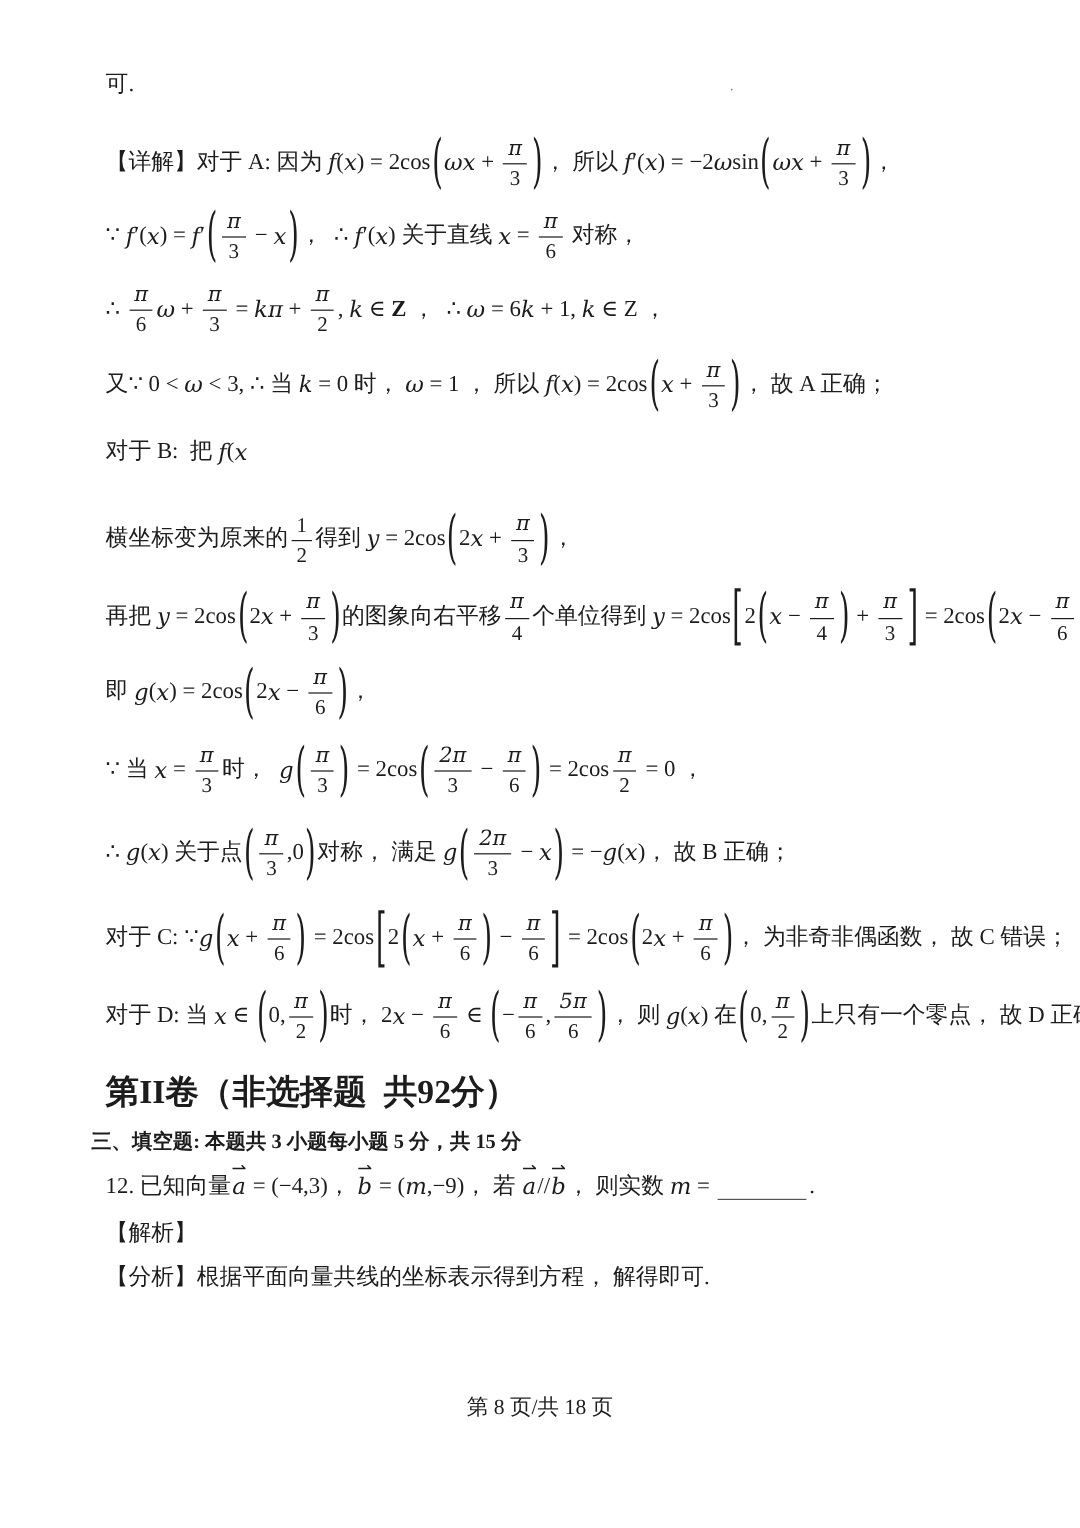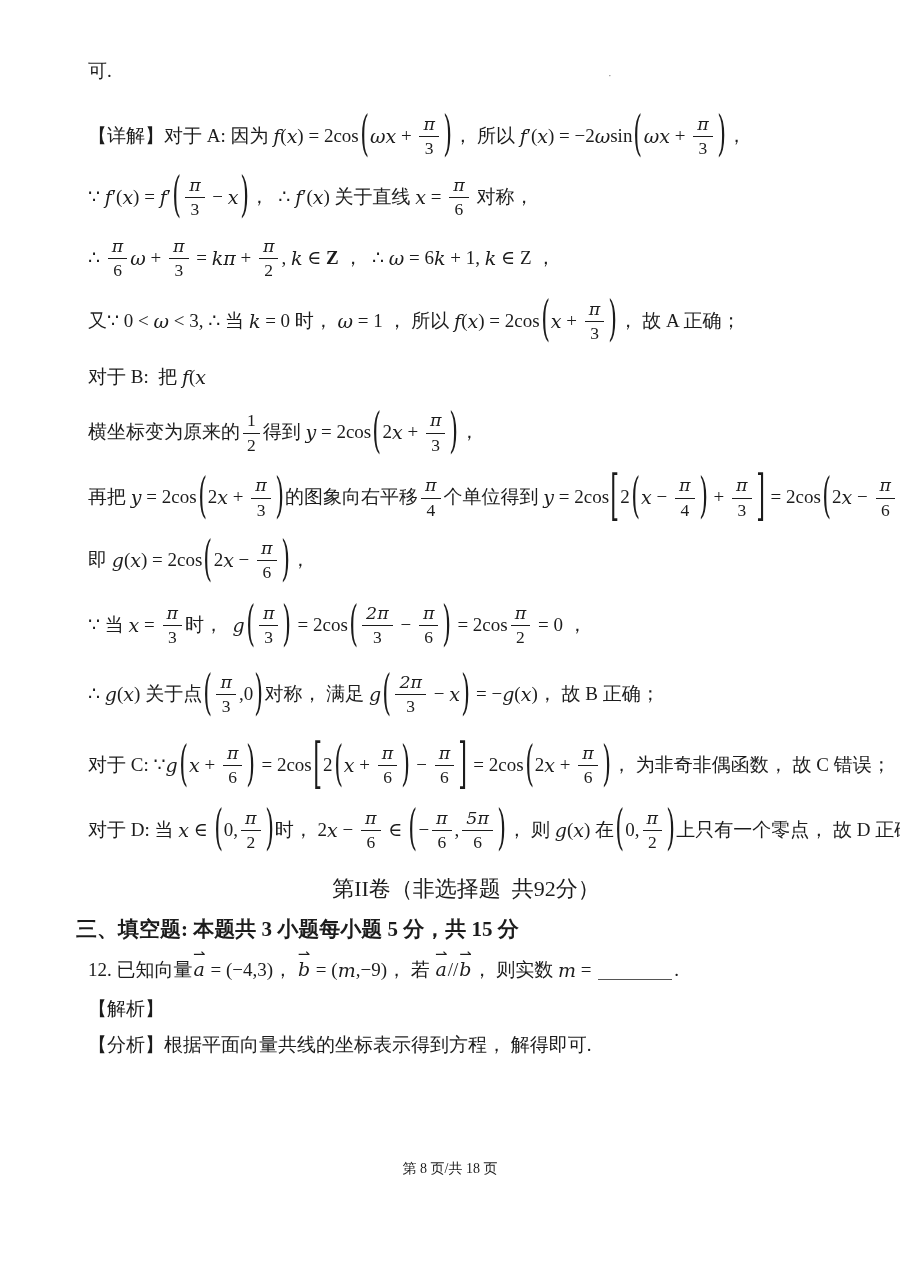--- a/index.html
+++ b/index.html
@@ -54,43 +54,43 @@
     font-size:0.78em;line-height:1;
     font-family:"DejaVu Sans",sans-serif;
   }
   
   .blank{
     display:inline-block;width:74px;height:1.05em;
     border-bottom:1.2px solid #555;
     margin:0 2px;
   }
   
-  .center-bold{justify-content:center;font-weight:400;font-size:22px;}
-  .bold{font-weight:700;font-size:21px;margin-left:-12px;}
+  .center-bold{font-weight:700;font-size:28px;}
+  .bold{font-weight:700;font-size:17px;margin-left:-12px;}
   .footer{
     position:absolute;left:0;right:0;top:1160px;
-    text-align:center;font-size:14px;
+    text-align:center;font-size:18px;
   }
   .stray-dot{
     position:absolute;left:608px;top:70px;
     font-size:11px;color:#777;line-height:1;
   }
 </style>
 </head>
 <body>
 
 <div class="page">
   <div class="stray-dot">·</div>
   <div class="content">
       <div class="line" style="margin-bottom: 30px;"><span class="txt">可.</span></div>
       <div class="line" style="margin-bottom: 18px;"><span class="txt">【详解】对于 A: 因为 </span><span class="mi">f</span><span class="txt">(</span><span class="mi">x</span><span class="txt">) = 2cos</span><span class="big d-p">(</span><span class="mi">ωx</span><span class="txt"> + </span><span class="frac"><span class="num mi2">π</span><span class="den">3</span></span><span class="big d-p">)</span><span class="txt">， 所以 </span><span class="mi">f</span><span class="txt">′(</span><span class="mi">x</span><span class="txt">) = −2</span><span class="mi">ω</span><span class="txt">sin</span><span class="big d-p">(</span><span class="mi">ωx</span><span class="txt"> + </span><span class="frac"><span class="num mi2">π</span><span class="den">3</span></span><span class="big d-p">)</span><span class="txt">，</span></div>
       <div class="line" style="margin-bottom: 18px;"><span class="txt">∵ </span><span class="mi">f</span><span class="txt">′(</span><span class="mi">x</span><span class="txt">) = </span><span class="mi">f</span><span class="txt">′</span><span class="big d-p">(</span><span class="frac"><span class="num mi2">π</span><span class="den">3</span></span><span class="txt"> − </span><span class="mi">x</span><span class="big d-p">)</span><span class="txt">，  ∴ </span><span class="mi">f</span><span class="txt">′(</span><span class="mi">x</span><span class="txt">) 关于直线 </span><span class="mi">x</span><span class="txt"> = </span><span class="frac"><span class="num mi2">π</span><span class="den">6</span></span><span class="txt"> 对称，</span></div>
       <div class="line" style="margin-bottom: 20px;"><span class="txt">∴ </span><span class="frac"><span class="num mi2">π</span><span class="den">6</span></span><span class="mi">ω</span><span class="txt"> + </span><span class="frac"><span class="num mi2">π</span><span class="den">3</span></span><span class="txt"> = </span><span class="mi">kπ</span><span class="txt"> + </span><span class="frac"><span class="num mi2">π</span><span class="den">2</span></span><span class="txt">, </span><span class="mi">k</span><span class="txt"> ∈ </span><span class="txt mbold">Z</span><span class="txt"> ，  ∴ </span><span class="mi">ω</span><span class="txt"> = 6</span><span class="mi">k</span><span class="txt"> + 1, </span><span class="mi">k</span><span class="txt"> ∈ Z ，</span></div>
       <div class="line" style="margin-bottom: 22px;"><span class="txt">又∵ 0 &lt; </span><span class="mi">ω</span><span class="txt"> &lt; 3, ∴ 当 </span><span class="mi">k</span><span class="txt"> = 0 时， </span><span class="mi">ω</span><span class="txt"> = 1 ， 所以 </span><span class="mi">f</span><span class="txt">(</span><span class="mi">x</span><span class="txt">) = 2cos</span><span class="big d-p">(</span><span class="mi">x</span><span class="txt"> + </span><span class="frac"><span class="num mi2">π</span><span class="den">3</span></span><span class="big d-p">)</span><span class="txt">， 故 A 正确；</span></div>
-      <div class="line" style="margin-bottom: 20px;"><span class="txt">对于 B:  把 </span><span class="mi">f</span><span class="txt">(</span><span class="mi">x</span></div>
+      <div class="line" style="margin-bottom: 37px;"><span class="txt">对于 B:  把 </span><span class="mi">f</span><span class="txt">(</span><span class="mi">x</span></div>
       <div class="line" style="margin-bottom: 22px;"><span class="txt">横坐标变为原来的</span><span class="frac"><span class="num">1</span><span class="den">2</span></span><span class="txt">得到 </span><span class="mi">y</span><span class="txt"> = 2cos</span><span class="big d-p">(</span><span class="txt">2</span><span class="mi">x</span><span class="txt"> + </span><span class="frac"><span class="num mi2">π</span><span class="den">3</span></span><span class="big d-p">)</span><span class="txt">，</span></div>
       <div class="line" style="margin-bottom: 20px;"><span class="txt">再把 </span><span class="mi">y</span><span class="txt"> = 2cos</span><span class="big d-p">(</span><span class="txt">2</span><span class="mi">x</span><span class="txt"> + </span><span class="frac"><span class="num mi2">π</span><span class="den">3</span></span><span class="big d-p">)</span><span class="txt">的图象向右平移</span><span class="frac"><span class="num mi2">π</span><span class="den">4</span></span><span class="txt">个单位得到 </span><span class="mi">y</span><span class="txt"> = 2cos</span><span class="big d-b">[</span><span class="txt">2</span><span class="big d-p">(</span><span class="mi">x</span><span class="txt"> − </span><span class="frac"><span class="num mi2">π</span><span class="den">4</span></span><span class="big d-p">)</span><span class="txt"> + </span><span class="frac"><span class="num mi2">π</span><span class="den">3</span></span><span class="big d-b">]</span><span class="txt"> = 2cos</span><span class="big d-p">(</span><span class="txt">2</span><span class="mi">x</span><span class="txt"> − </span><span class="frac"><span class="num mi2">π</span><span class="den">6</span></span><span class="big d-p">)</span></div>
       <div class="line" style="margin-bottom: 22px;"><span class="txt">即 </span><span class="mi">g</span><span class="txt">(</span><span class="mi">x</span><span class="txt">) = 2cos</span><span class="big d-p">(</span><span class="txt">2</span><span class="mi">x</span><span class="txt"> − </span><span class="frac"><span class="num mi2">π</span><span class="den">6</span></span><span class="big d-p">)</span><span class="txt">，</span></div>
       <div class="line" style="margin-bottom: 26px;"><span class="txt">∵ 当 </span><span class="mi">x</span><span class="txt"> = </span><span class="frac"><span class="num mi2">π</span><span class="den">3</span></span><span class="txt">时，  </span><span class="mi">g</span><span class="big d-p">(</span><span class="frac"><span class="num mi2">π</span><span class="den">3</span></span><span class="big d-p">)</span><span class="txt"> = 2cos</span><span class="big d-p">(</span><span class="frac"><span class="num mi2">2π</span><span class="den">3</span></span><span class="txt"> − </span><span class="frac"><span class="num mi2">π</span><span class="den">6</span></span><span class="big d-p">)</span><span class="txt"> = 2cos</span><span class="frac"><span class="num mi2">π</span><span class="den">2</span></span><span class="txt"> = 0 ，</span></div>
       <div class="line" style="margin-bottom: 28px;"><span class="txt">∴ </span><span class="mi">g</span><span class="txt">(</span><span class="mi">x</span><span class="txt">) 关于点</span><span class="big d-p">(</span><span class="frac"><span class="num mi2">π</span><span class="den">3</span></span><span class="txt">,0</span><span class="big d-p">)</span><span class="txt">对称， 满足 </span><span class="mi">g</span><span class="big d-p">(</span><span class="frac"><span class="num mi2">2π</span><span class="den">3</span></span><span class="txt"> − </span><span class="mi">x</span><span class="big d-p">)</span><span class="txt"> = −</span><span class="mi">g</span><span class="txt">(</span><span class="mi">x</span><span class="txt">)， 故 B 正确；</span></div>
       <div class="line" style="margin-bottom: 22px;"><span class="txt">对于 C: ∵</span><span class="mi">g</span><span class="big d-p">(</span><span class="mi">x</span><span class="txt"> + </span><span class="frac"><span class="num mi2">π</span><span class="den">6</span></span><span class="big d-p">)</span><span class="txt"> = 2cos</span><span class="big d-b">[</span><span class="txt">2</span><span class="big d-p">(</span><span class="mi">x</span><span class="txt"> + </span><span class="frac"><span class="num mi2">π</span><span class="den">6</span></span><span class="big d-p">)</span><span class="txt"> − </span><span class="frac"><span class="num mi2">π</span><span class="den">6</span></span><span class="big d-b">]</span><span class="txt"> = 2cos</span><span class="big d-p">(</span><span class="txt">2</span><span class="mi">x</span><span class="txt"> + </span><span class="frac"><span class="num mi2">π</span><span class="den">6</span></span><span class="big d-p">)</span><span class="txt">， 为非奇非偶函数， 故 C 错误；</span></div>
       <div class="line" style="margin-bottom: 22px;"><span class="txt">对于 D: 当 </span><span class="mi">x</span><span class="txt"> ∈ </span><span class="big d-p">(</span><span class="txt">0,</span><span class="frac"><span class="num mi2">π</span><span class="den">2</span></span><span class="big d-p">)</span><span class="txt">时， 2</span><span class="mi">x</span><span class="txt"> − </span><span class="frac"><span class="num mi2">π</span><span class="den">6</span></span><span class="txt"> ∈ </span><span class="big d-p">(</span><span class="txt">−</span><span class="frac"><span class="num mi2">π</span><span class="den">6</span></span><span class="txt">,</span><span class="frac"><span class="num mi2">5π</span><span class="den">6</span></span><span class="big d-p">)</span><span class="txt">， 则 </span><span class="mi">g</span><span class="txt">(</span><span class="mi">x</span><span class="txt">) 在</span><span class="big d-p">(</span><span class="txt">0,</span><span class="frac"><span class="num mi2">π</span><span class="den">2</span></span><span class="big d-p">)</span><span class="txt">上只有一个零点， 故 D 正确.</span></div>
       <div class="line center-bold" style="margin-bottom: 10px;"><span class="txt">第II卷（非选择题  共92分）</span></div>
       <div class="line bold" style="margin-bottom: 12px;"><span class="txt">三、填空题: 本题共 3 小题每小题 5 分，共 15 分</span></div>
       <div class="line" style="margin-bottom: 12px;"><span class="txt">12. 已知向量</span><span class="vec"><span class="arrow">⇀</span><span class="mi">a</span></span><span class="txt"> = (−4,3)， </span><span class="vec"><span class="arrow">⇀</span><span class="mi">b</span></span><span class="txt"> = (</span><span class="mi">m</span><span class="txt">,−9)， 若 </span><span class="vec"><span class="arrow">⇀</span><span class="mi">a</span></span><span class="txt">//</span><span class="vec"><span class="arrow">⇀</span><span class="mi">b</span></span><span class="txt">， 则实数 </span><span class="mi">m</span><span class="txt"> = </span><span class="blank"></span><span class="txt">.</span></div>

